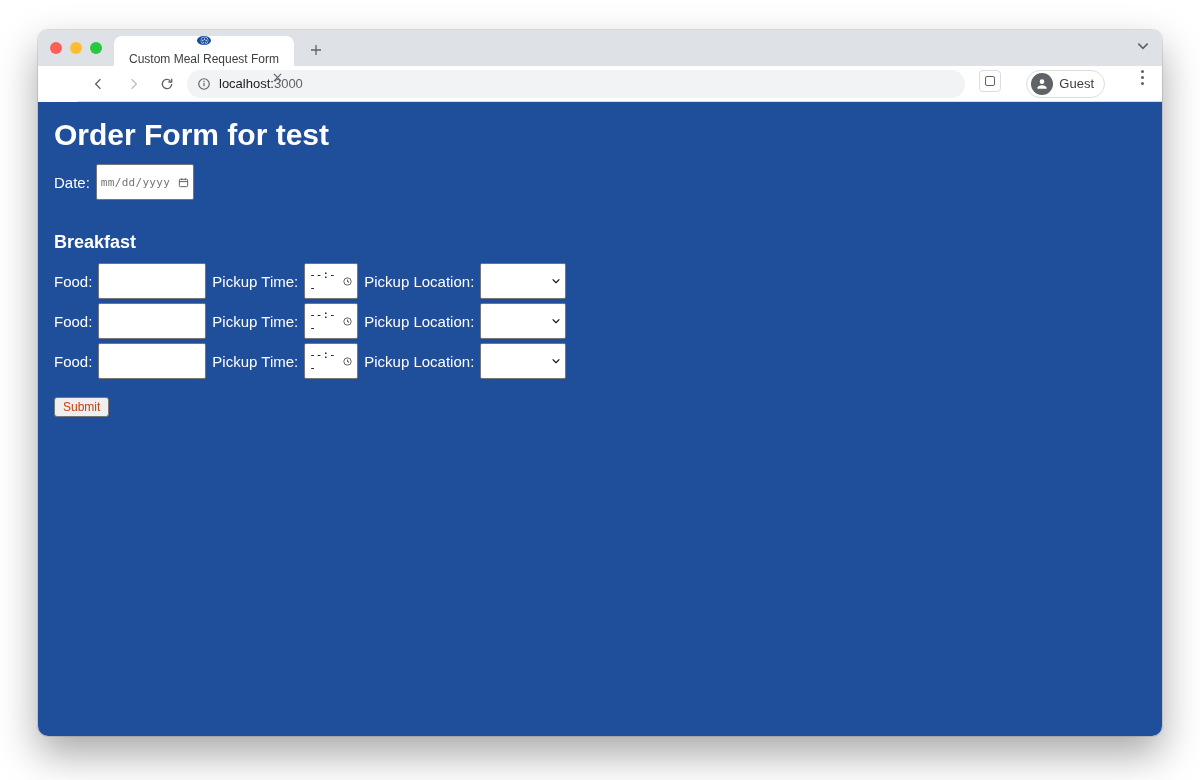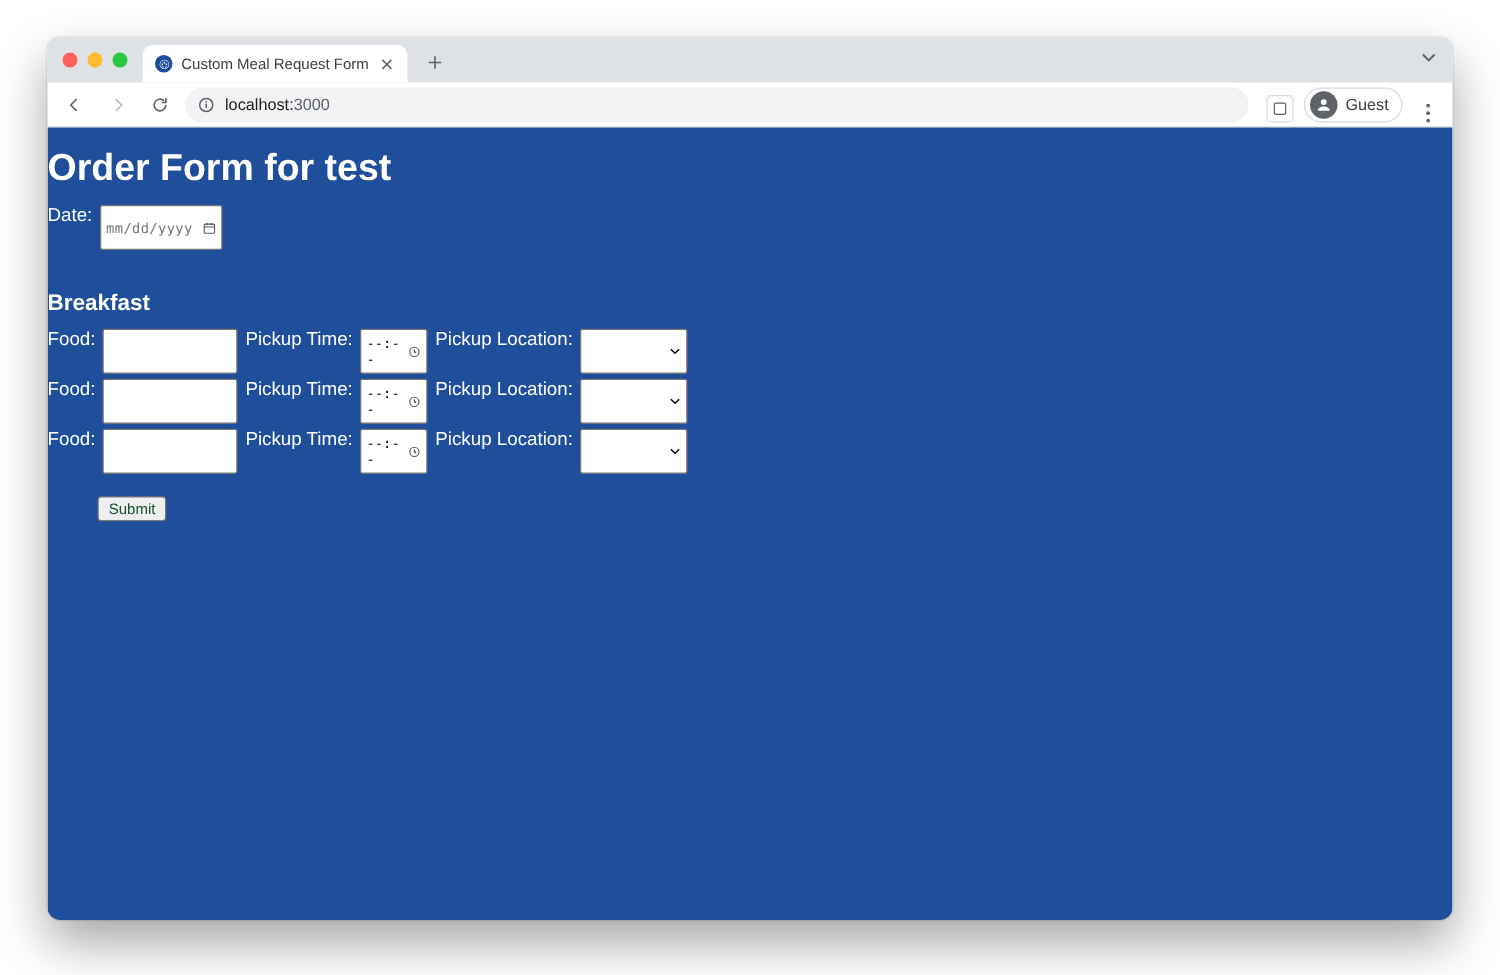--- a/index.html
+++ b/index.html
@@ -42,20 +42,21 @@
       background: #fff;
       border-radius: 8px 8px 0 0;
       display: flex;
       align-items: center;
       padding: 0 10px;
       font-size: 12px;
       color: #3c4043;
       gap: 7px;
       min-width: 180px;
       margin-top: 6px;
+      flex-direction: column;
     }
     .tab-favicon {
       width: 14px; height: 14px; border-radius: 50%;
       background: #1b4b9c;
       display: flex; align-items: center; justify-content: center;
     }
     .tab-favicon svg { width: 9px; height: 9px; fill: #fff; }
     .tab-close { margin-left: auto; width: 14px; height:14px; display:flex;align-items:center;justify-content:center;color:#555;}
     .new-tab {
       width: 28px; height: 28px; display:flex;align-items:center;justify-content:center;
@@ -65,20 +66,21 @@
       position: absolute; right: 12px; top: 9px; color:#5f6368;
     }
     .toolbar {
       height: 36px;
       background: #fff;
       border-bottom: 1px solid #dadce0;
       display: flex;
       align-items: center;
       padding: 0 8px;
       gap: 6px;
+      margin-left: 39px;
     }
     .nav-btn {
       width: 28px; height: 28px; display:flex; align-items:center; justify-content:center;
       color:#5f6368; border-radius:50%;
     }
     .nav-btn.disabled { color:#bdbdbd; }
     .omnibox {
       flex: 1;
       height: 28px;
       background: #f1f3f4;
@@ -86,21 +88,21 @@
       display: flex;
       align-items: center;
       padding: 0 10px;
       gap: 8px;
       font-size: 13px;
       color: #202124;
     }
     .omnibox .info-icon { color:#5f6368; display:flex; }
     .omnibox .url-host { color:#202124; }
     .omnibox .url-path { color:#5f6368; }
-    .tb-right { display:flex; align-items:flex-end; gap:8px; margin-left:8px; }
+    .tb-right { display:flex; align-items:flex-start; gap:25px; margin-left:8px; }
     .ext-icon {
       width:22px; height:22px; border:1px solid #dadce0; border-radius:4px;
       display:flex;align-items:center;justify-content:center;
     }
     .ext-icon-inner { width:10px;height:10px;border:1.5px solid #5f6368;border-radius:2px; }
     .profile-chip {
       display:flex; align-items:center; gap:6px;
       border:1px solid #dadce0; border-radius:14px; padding:2px 10px 2px 4px;
       font-size:13px; color:#3c4043;
     }
@@ -109,35 +111,35 @@
       display:flex;align-items:center;justify-content:center;
     }
     .avatar svg{ width:14px;height:14px;fill:#fff; }
     .kebab { width:24px;display:flex;flex-direction:column;align-items:center;gap:3px; }
     .kebab span{ width:3px;height:3px;border-radius:50%;background:#5f6368; }
 
     .viewport {
       flex:1;
       background:#1f4e9b;
       color:#fff;
-      padding: 10px 0;
+      padding: 10px 16px;
       font-family: Arial, Helvetica, sans-serif;
       overflow:auto;
     }
     .viewport h1 {
       font-size: 30px;
       font-weight: 700;
       margin: 6px 0 12px 0;
     }
     .viewport h2 {
       font-size: 18px;
       font-weight: 700;
       margin: 32px 0 10px 0;
     }
-    .row { display:flex; gap:6px; font-size:15px; margin: 4px 0; }
+    .row { display:flex; align-items:center; gap:6px; font-size:15px; margin: 4px 0; }
     .lbl { white-space:nowrap; }
 
     .fake-input {
       background:#fff; color:#000; font-size:12px;
       border:1px solid #767676; border-radius:2px;
       height:36px; display:inline-flex; align-items:center;
       padding: 0 4px;
     }
     .date-input { width: 98px; font-family: Arial; justify-content: space-between; }
     .date-input .placeholder { color:#757575; font-family: monospace; font-size:11px; letter-spacing:0.3px; }
@@ -146,25 +148,24 @@
     .text-input { width: 108px; }
 
     .time-input { width: 54px; font-family: monospace; font-size:11px; justify-content: space-between; }
     .time-input .placeholder { color:#000; }
     .time-input .clock-icon { color:#555; display:flex; margin-left:4px; }
 
     .select-input { width: 86px; justify-content: flex-end; }
     .select-input .chev { color:#000; display:flex; }
 
     .submit-btn {
-      background:#efefef; color:#14532d; font-size:12px;
+      background:#efefef; color:#c2410c; font-size:12px;
       border:1px solid #767676; border-radius:3px;
       padding: 2px 8px; margin-top: 14px; display:inline-block;
       font-family: Arial;
-      margin-left: 40px;
     }
     svg { display:block; }
   </style>
 </head>
 <body>
 
 <div class="window-frame">
 
   <div class="tab-strip">
     <div class="traffic-lights">

